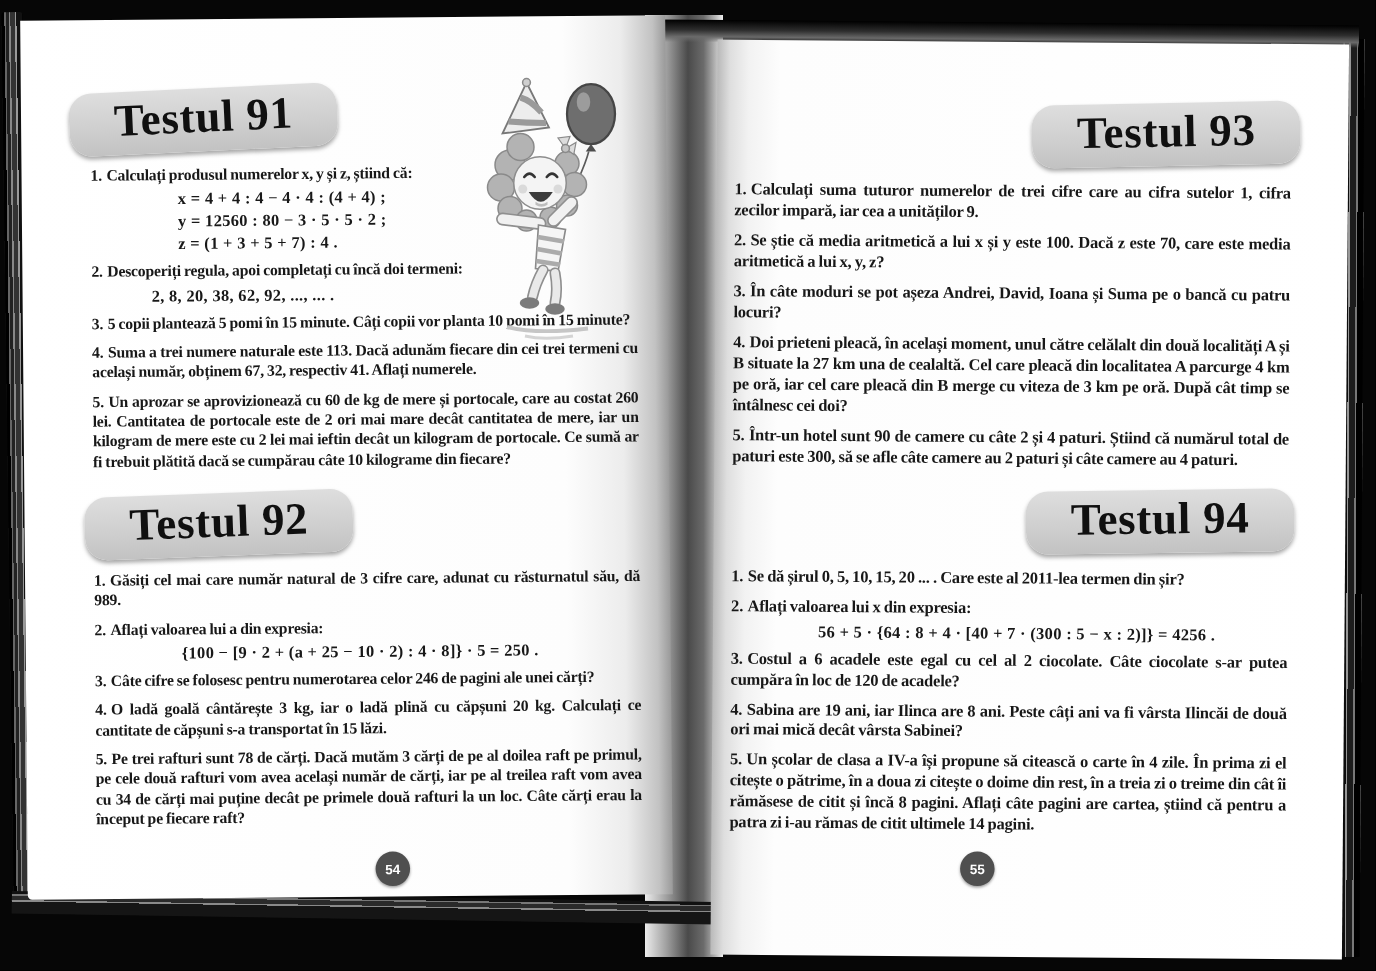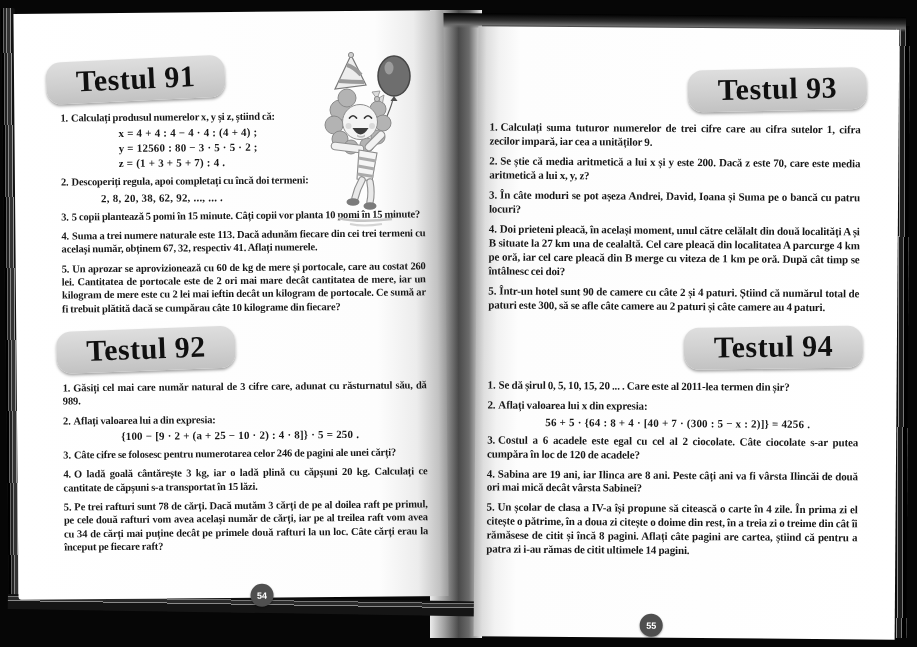--- a/index.html
+++ b/index.html
@@ -77,22 +77,22 @@
 
   
   .badge {
     position:absolute; width:23px; height:23px; border-radius:50%;
     background:#4f4f4f; color:#ffffff;
     font-family:"Liberation Sans","DejaVu Sans",sans-serif;
     font-size:9px; font-weight:bold;
     display:flex; align-items:center; justify-content:center;
     box-shadow:0 1px 2px rgba(0,0,0,0.4);
   }
-  .badge-left  { left:232px; top:572px; }
-  .badge-right { left:166px; top:586px; }
+  .badge-left  { left:232px; top:556px; }
+  .badge-right { left:166px; top:540px; }
 
   
   .clown { position:absolute; left:318px; top:48px; width:104px; height:182px; }
 </style>
 </head>
 <body>
 
 <div class="stage">
 
   <div class="gutter"></div>
@@ -222,27 +222,27 @@
     <div class="inner inner-right">
 
       <div class="test-header th-right">
         <span>Testul 93</span>
       </div>
 
       <p class="prob">
         <span class="pn">1.</span><span>Calculați suma tuturor numerelor de trei cifre care au cifra sutelor 1, cifra zecilor impară, iar cea a unităților 9.</span>
       </p>
       <p class="prob">
-        <span class="pn">2.</span><span>Se știe că media aritmetică a lui x și y este 200. Dacă z este 70, care este media aritmetică a lui x, y, z?</span>
+        <span class="pn">2.</span><span>Se știe că media aritmetică a lui x și y este 100. Dacă z este 70, care este media aritmetică a lui x, y, z?</span>
       </p>
       <p class="prob">
         <span class="pn">3.</span><span>În câte moduri se pot așeza Andrei, David, Ioana și Suma pe o bancă cu patru locuri?</span>
       </p>
       <p class="prob">
-        <span class="pn">4.</span><span>Doi prieteni pleacă, în același moment, unul către celălalt din două localități A și B situate la 27 km una de cealaltă. Cel care pleacă din localitatea A parcurge 4 km pe oră, iar cel care pleacă din B merge cu viteza de 1 km pe oră. După cât timp se întâlnesc cei doi?</span>
+        <span class="pn">4.</span><span>Doi prieteni pleacă, în același moment, unul către celălalt din două localități A și B situate la 27 km una de cealaltă. Cel care pleacă din localitatea A parcurge 4 km pe oră, iar cel care pleacă din B merge cu viteza de 3 km pe oră. După cât timp se întâlnesc cei doi?</span>
       </p>
       <p class="prob">
         <span class="pn">5.</span><span>Într-un hotel sunt 90 de camere cu câte 2 și 4 paturi. Știind că numărul total de paturi este 300, să se afle câte camere au 2 paturi și câte camere au 4 paturi.</span>
       </p>
 
       <div class="test-header th-right2">
         <span>Testul 94</span>
       </div>
 
       <p class="prob">

